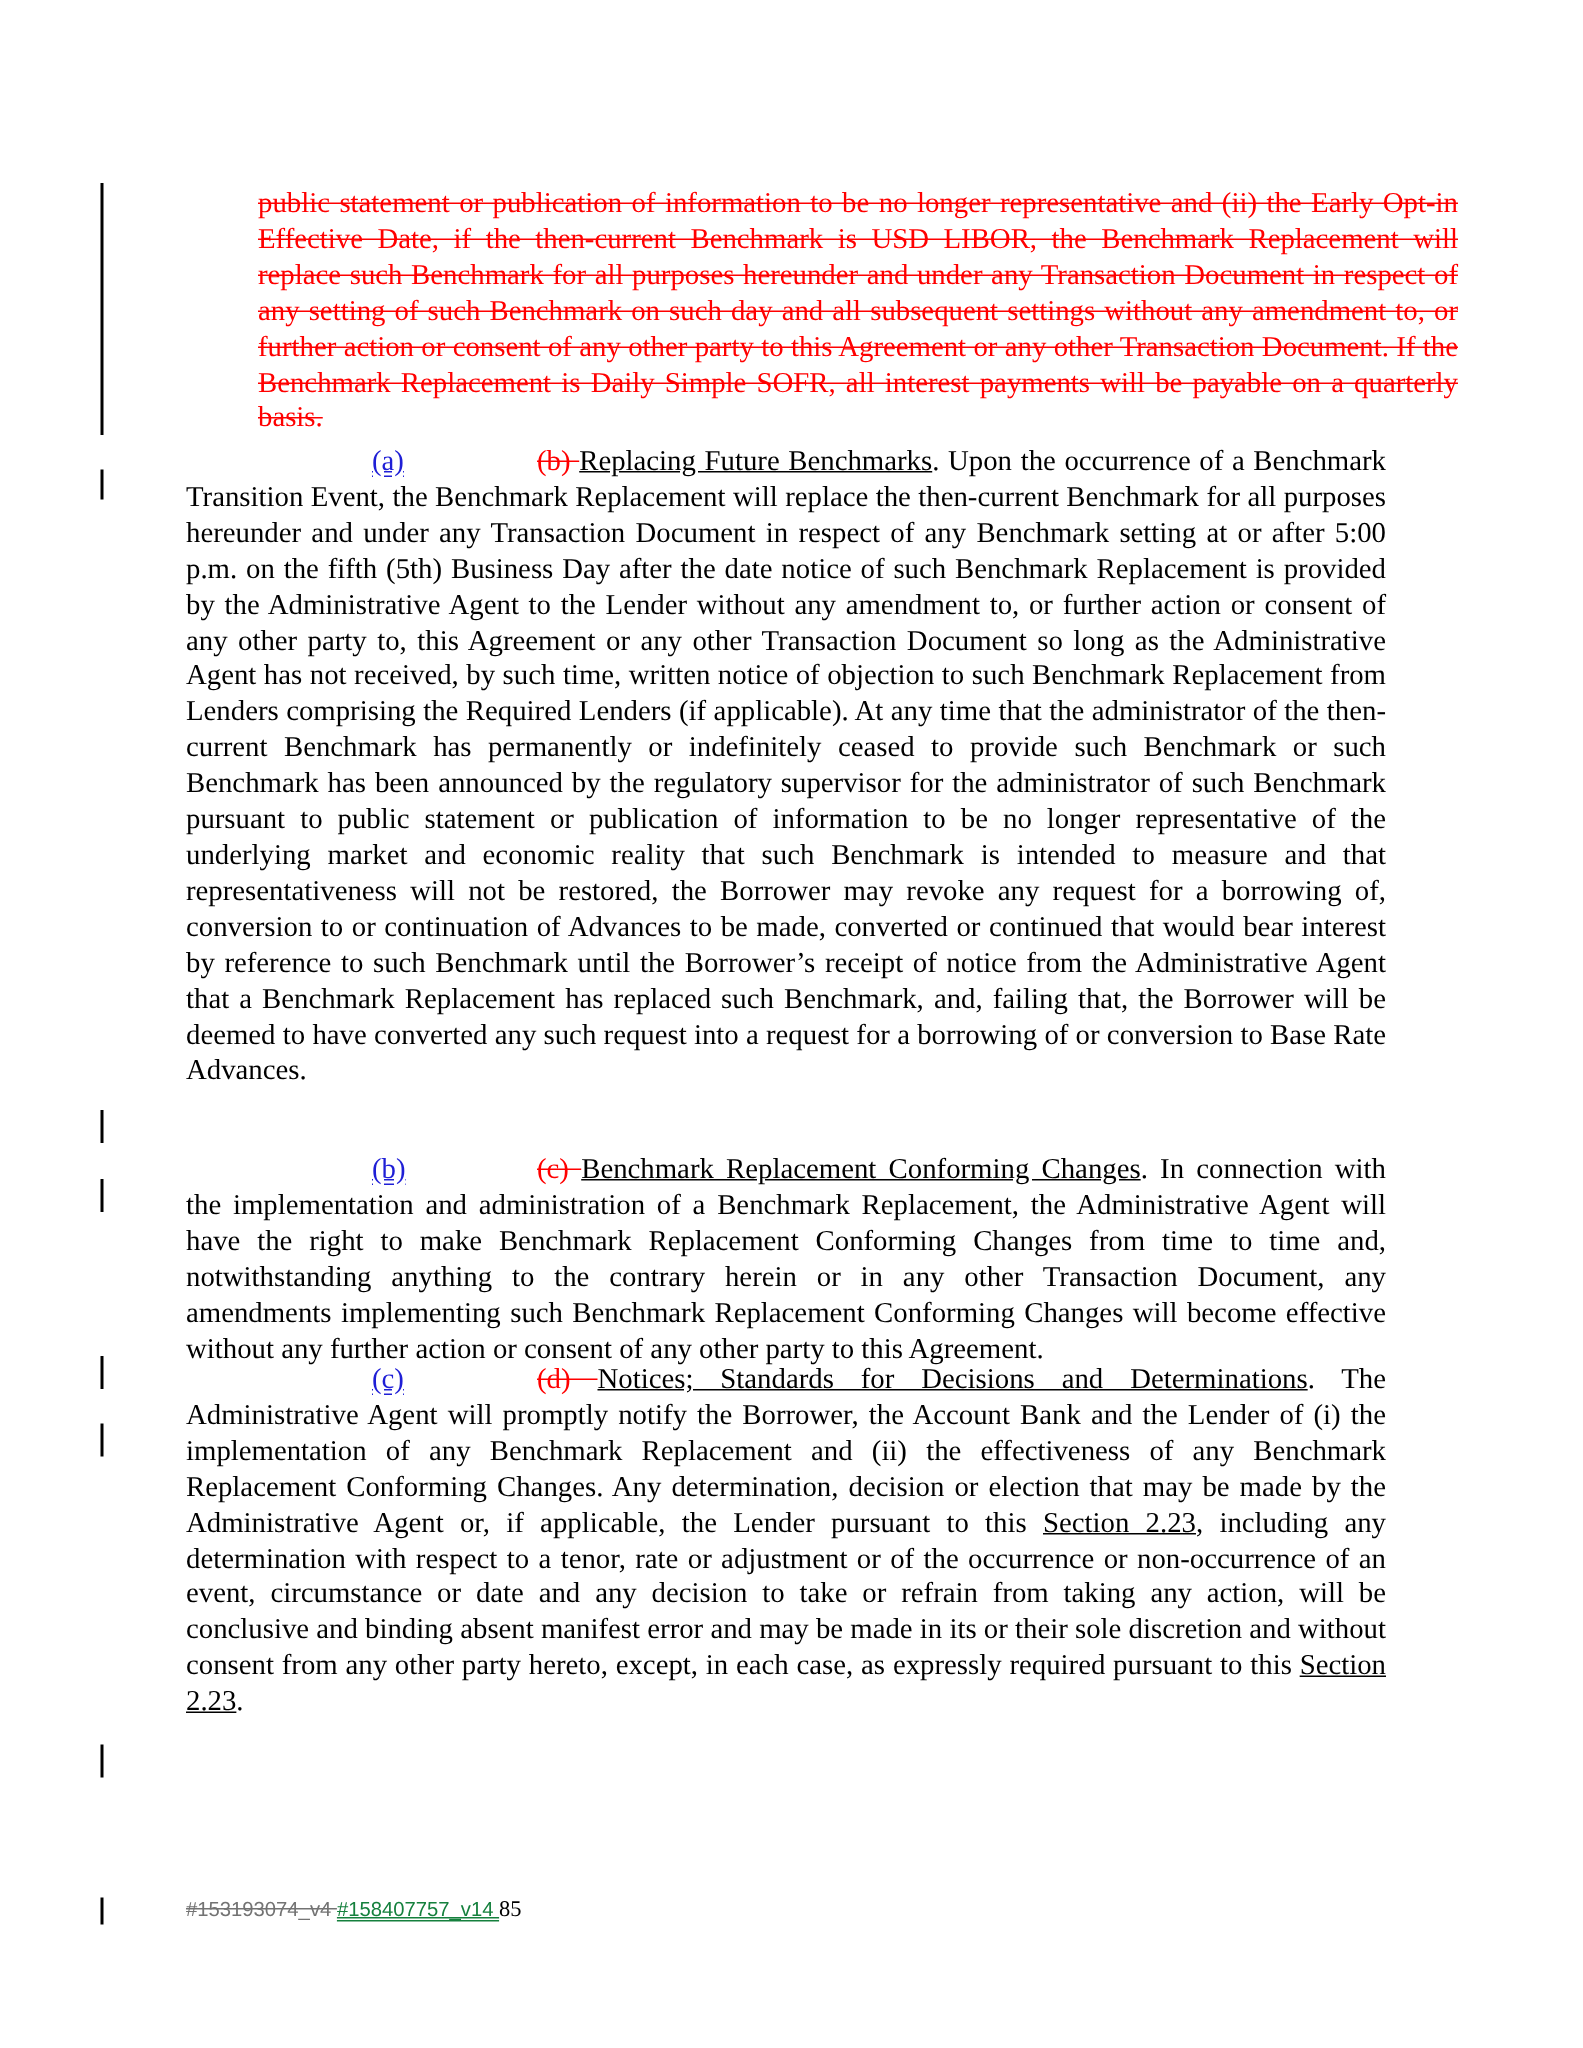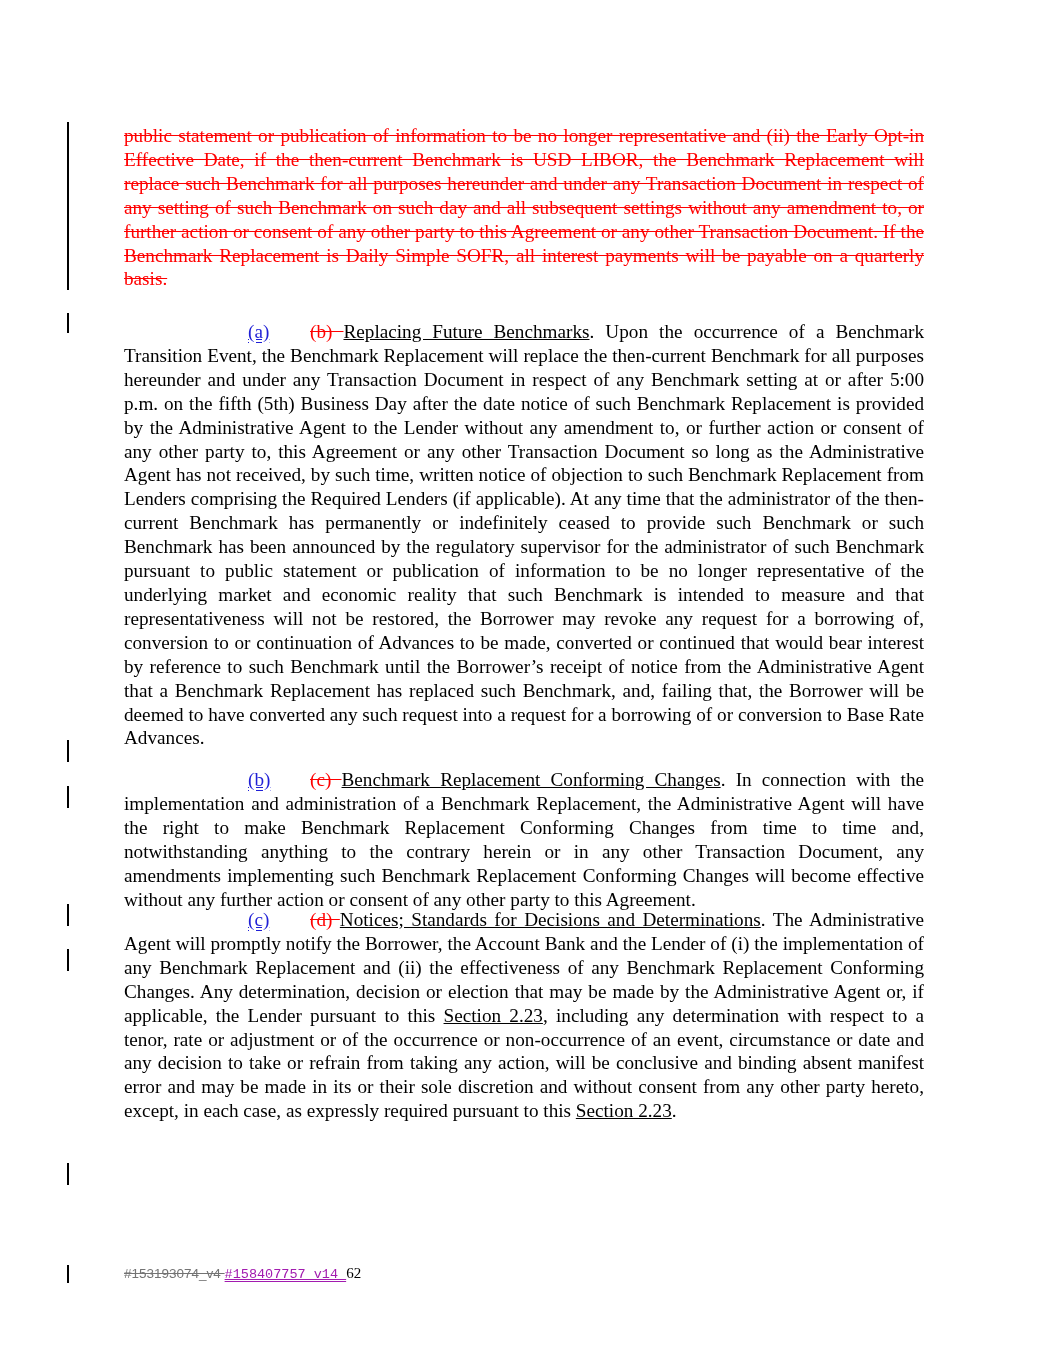--- a/index.html
+++ b/index.html
@@ -1,57 +1,57 @@
 <!DOCTYPE html>
 <html><head>
 <meta charset="utf-8">
 <style>
   html, body { margin: 0; padding: 0; background: #ffffff; }
   body { width: 1055px; height: 1365px; position: relative; overflow: hidden;
          font-family: "Liberation Serif", "DejaVu Serif", serif; color: #000; }
   .page { position: absolute; left: 0; top: 0; width: 1055px; height: 1365px; }
   .para { position: absolute; left: 124px; width: 800px; font-size: 19.2px; line-height: 23.9px;
           text-align: justify; margin: 0; }
-  .deleted { color: #ff0000; text-decoration: line-through; text-decoration-color: #ff0000; }
+  .deleted { color: #ff0000; text-decoration: line-through; text-decoration-color: #ff0000; margin-left: 48px; }
   .inserted { color: #1f1fd6; text-decoration: underline double; text-decoration-color: #1f1fd6; }
   .ul { text-decoration: underline; }
   .indent { display: inline-block; width: 124px; }
   .num-ins { display: inline-block; width: 62px; }
   .change-bar { position: absolute; left: 67px; width: 2px; background: #000; }
   .footer { position: absolute; left: 124px; top: 1265px; font-size: 13.5px; line-height: 16px; }
   .footer .del { font-family: "Liberation Sans", "DejaVu Sans", sans-serif; color: #737373;
                  text-decoration: line-through; }
-  .footer .ins { font-family: Liberation Mono, monospace; color: #a21caf;
+  .footer .ins { font-family: Liberation Sans, sans-serif; color: #15803d;
                  text-decoration: underline double; }
   .footer .pg { font-family: "Liberation Serif", "DejaVu Serif", serif; font-size: 15px; color: #000; }
 </style>
 </head>
 <body>
 
 <div class="page">
 
   <div class="change-bar" style="top:122px;height:168px;"></div>
   <div class="change-bar" style="top:313px;height:20px;"></div>
   <div class="change-bar" style="top:740px;height:22px;"></div>
   <div class="change-bar" style="top:786px;height:22px;"></div>
   <div class="change-bar" style="top:904px;height:22px;"></div>
   <div class="change-bar" style="top:949px;height:22px;"></div>
   <div class="change-bar" style="top:1163px;height:22px;"></div>
   <div class="change-bar" style="top:1265px;height:18px;"></div>
 
   <p class="para deleted" style="top:124px;">public statement or publication of information to be no longer representative and (ii) the Early Opt-in Effective Date, if the then-current Benchmark is USD LIBOR, the Benchmark Replacement will replace such Benchmark for all purposes hereunder and under any Transaction Document in respect of any setting of such Benchmark on such day and all subsequent settings without any amendment to, or further action or consent of any other party to this Agreement or any other Transaction Document.  If the Benchmark Replacement is Daily Simple SOFR, all interest payments will be payable on a quarterly basis.</p>
 
-  <p class="para" style="top:320px;">
+  <p class="para" style="top:296px;">
     <span class="indent"></span><span class="inserted num-ins">(a)</span><span class="deleted">(b) </span><span class="ul">Replacing Future Benchmarks</span><span>.  Upon the occurrence of a Benchmark Transition Event, the Benchmark Replacement will replace the then-current Benchmark for all purposes hereunder and under any Transaction Document in respect of any Benchmark setting at or after 5:00 p.m. on the fifth (5th) Business Day after the date notice of such Benchmark Replacement is provided by the Administrative Agent to the Lender without any amendment to, or further action or consent of any other party to, this Agreement or any other Transaction Document so long as the Administrative Agent has not received, by such time, written notice of objection to such Benchmark Replacement from Lenders comprising the Required Lenders (if applicable).  At any time that the administrator of the then-current Benchmark has permanently or indefinitely ceased to provide such Benchmark or such Benchmark has been announced by the regulatory supervisor for the administrator of such Benchmark pursuant to public statement or publication of information to be no longer representative of the underlying market and economic reality that such Benchmark is intended to measure and that representativeness will not be restored, the Borrower may revoke any request for a borrowing of, conversion to or continuation of Advances to be made, converted or continued that would bear interest by reference to such Benchmark until the Borrower’s receipt of notice from the Administrative Agent that a Benchmark Replacement has replaced such Benchmark, and, failing that, the Borrower will be deemed to have converted any such request into a request for a borrowing of or conversion to Base Rate Advances.</span>
   </p>
 
   <p class="para" style="top:768px;">
     <span class="indent"></span><span class="inserted num-ins">(b)</span><span class="deleted">(c) </span><span class="ul">Benchmark Replacement Conforming Changes</span><span>.  In connection with the implementation and administration of a Benchmark Replacement, the Administrative Agent will have the right to make Benchmark Replacement Conforming Changes from time to time and, notwithstanding anything to the contrary herein or in any other Transaction Document, any amendments implementing such Benchmark Replacement Conforming Changes will become effective without any further action or consent of any other party to this Agreement.</span>
   </p>
 
   <p class="para" style="top:908px;">
     <span class="indent"></span><span class="inserted num-ins">(c)</span><span class="deleted">(d) </span><span class="ul">Notices; Standards for Decisions and Determinations</span><span>.  The Administrative Agent will promptly notify the Borrower, the Account Bank and the Lender of (i) the implementation of any Benchmark Replacement and (ii) the effectiveness of any Benchmark Replacement Conforming Changes.  Any determination, decision or election that may be made by the Administrative Agent or, if applicable, the Lender pursuant to this </span><span class="ul">Section 2.23</span><span>, including any determination with respect to a tenor, rate or adjustment or of the occurrence or non-occurrence of an event, circumstance or date and any decision to take or refrain from taking any action, will be conclusive and binding absent manifest error and may be made in its or their sole discretion and without consent from any other party hereto, except, in each case, as expressly required pursuant to this </span><span class="ul">Section 2.23</span><span>.</span>
   </p>
 
   <div class="footer">
-    <span class="del">#153193074_v4 </span><span class="ins">#158407757_v14 </span><span class="pg">62</span>
+    <span class="del">#153193074_v4 </span><span class="ins">#158407757_v14 </span><span class="pg">85</span>
   </div>
 </div>
 
 </body></html>

